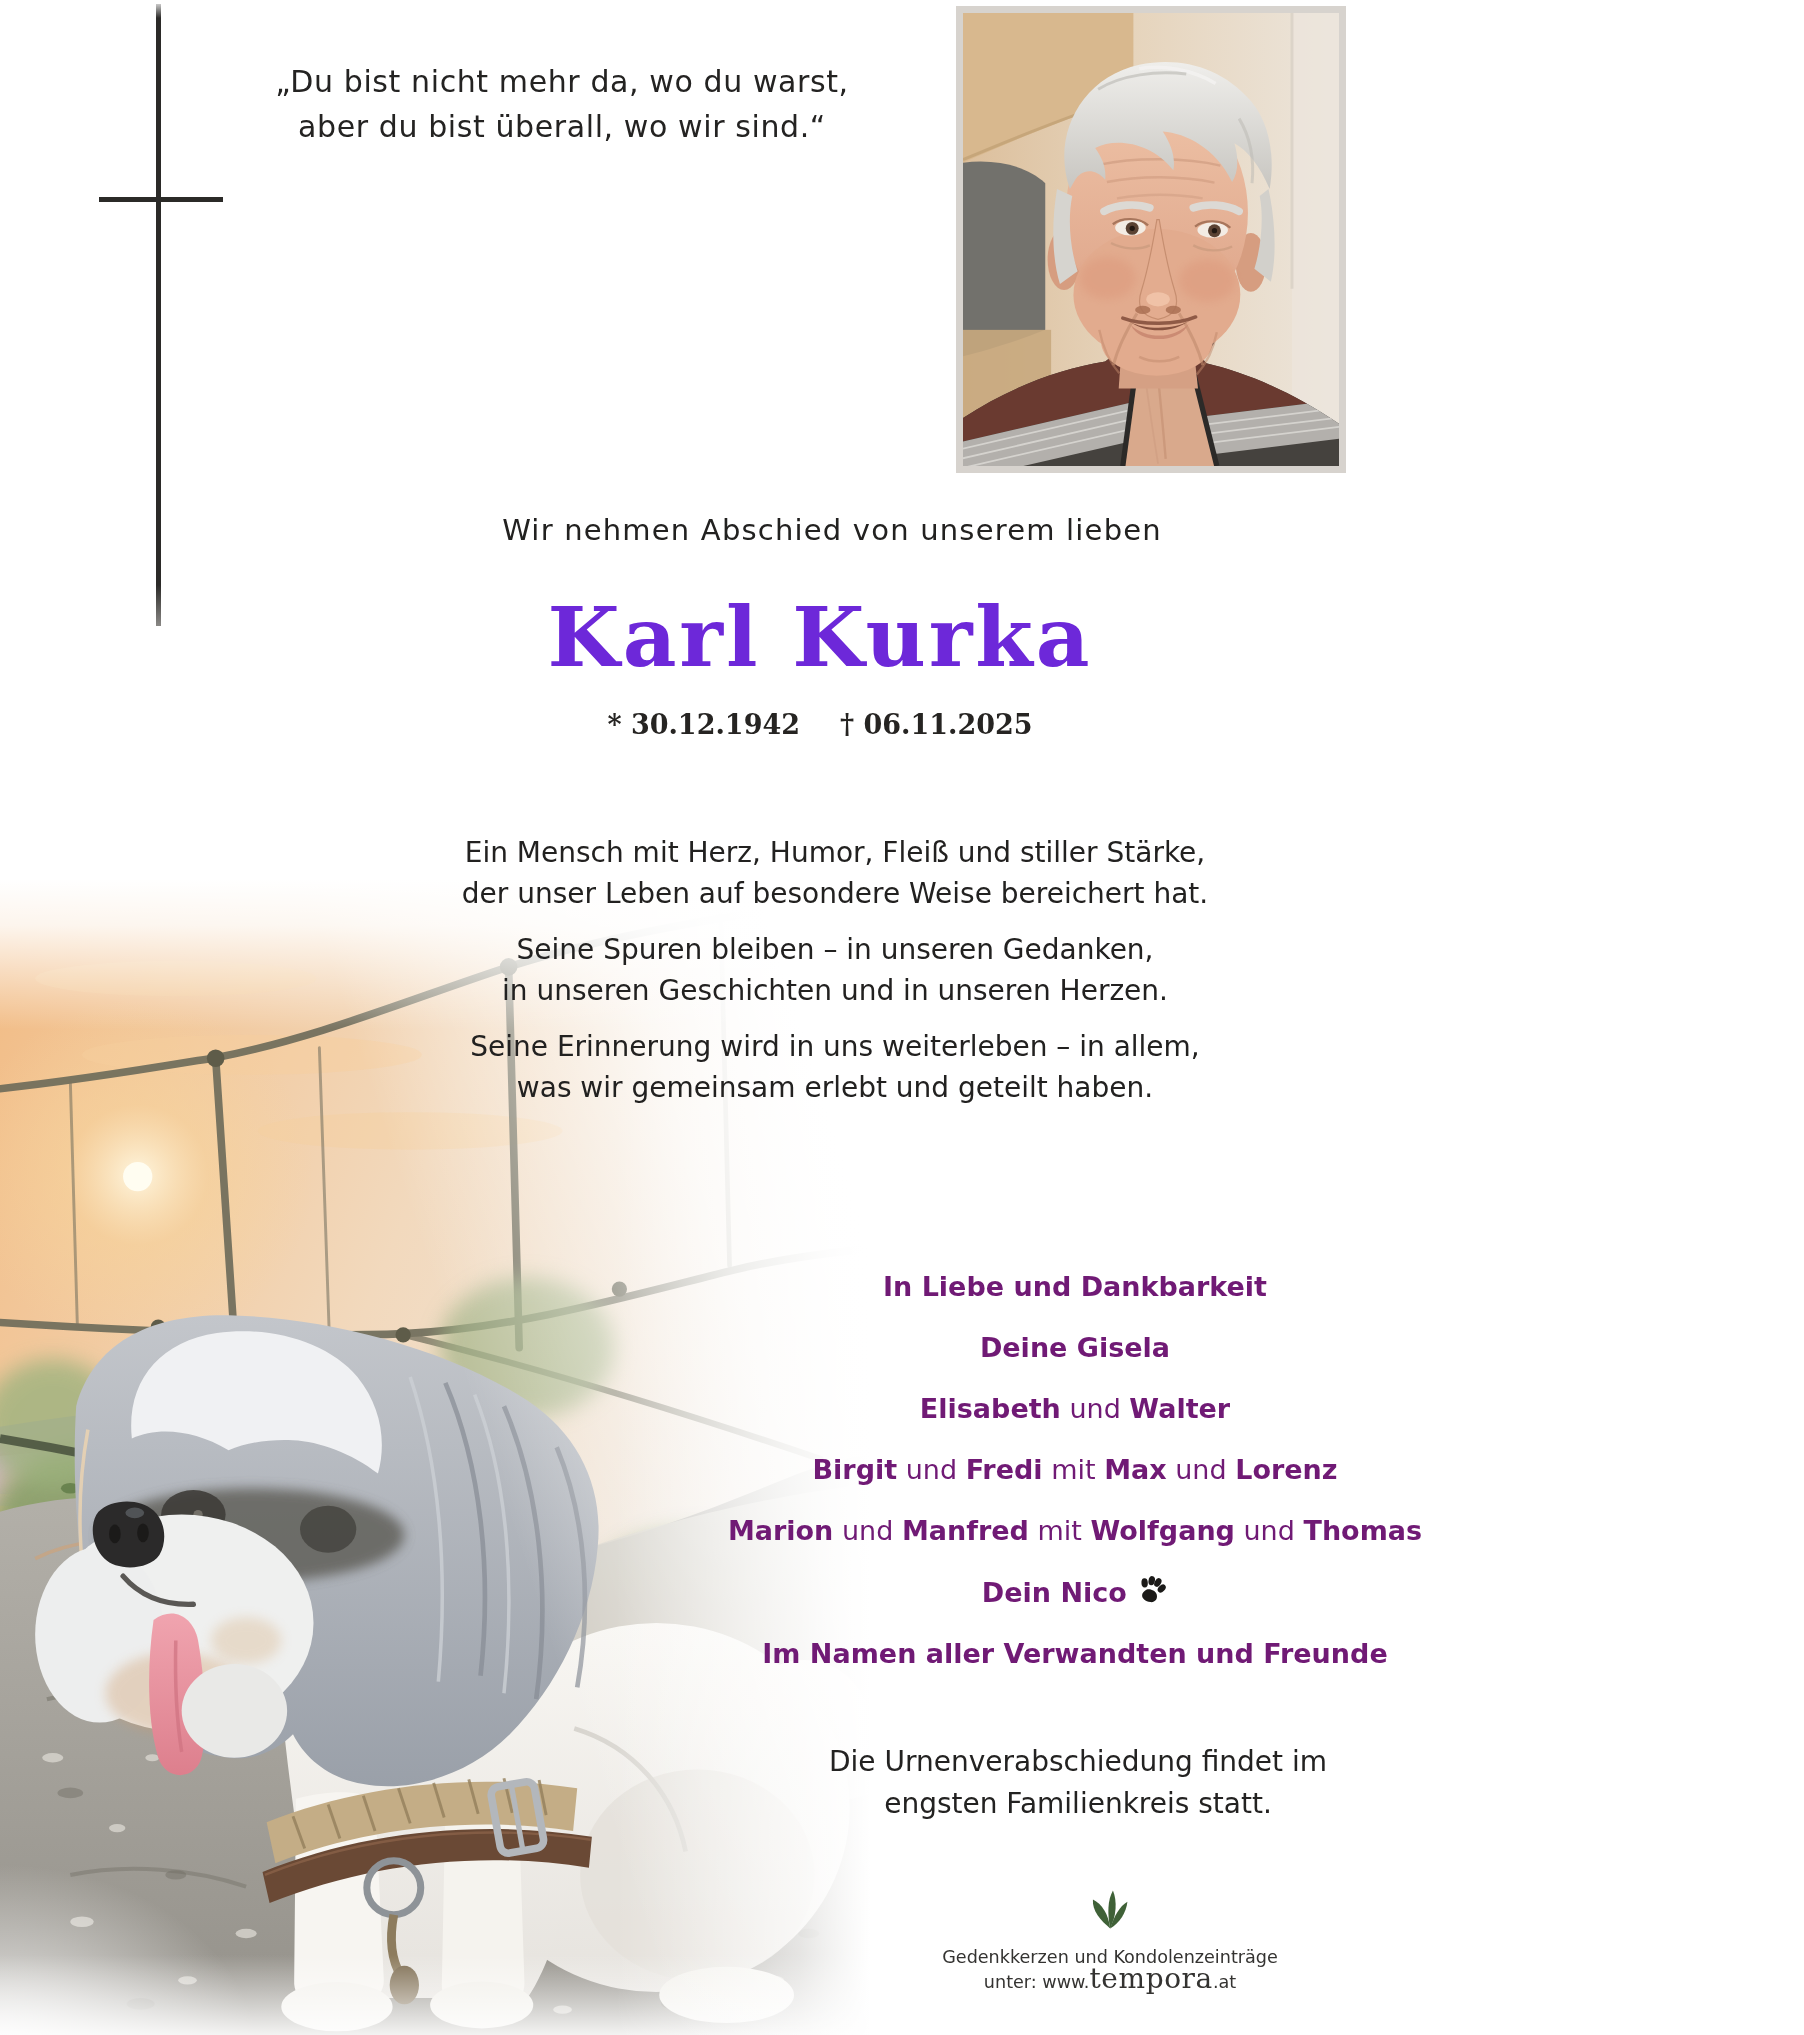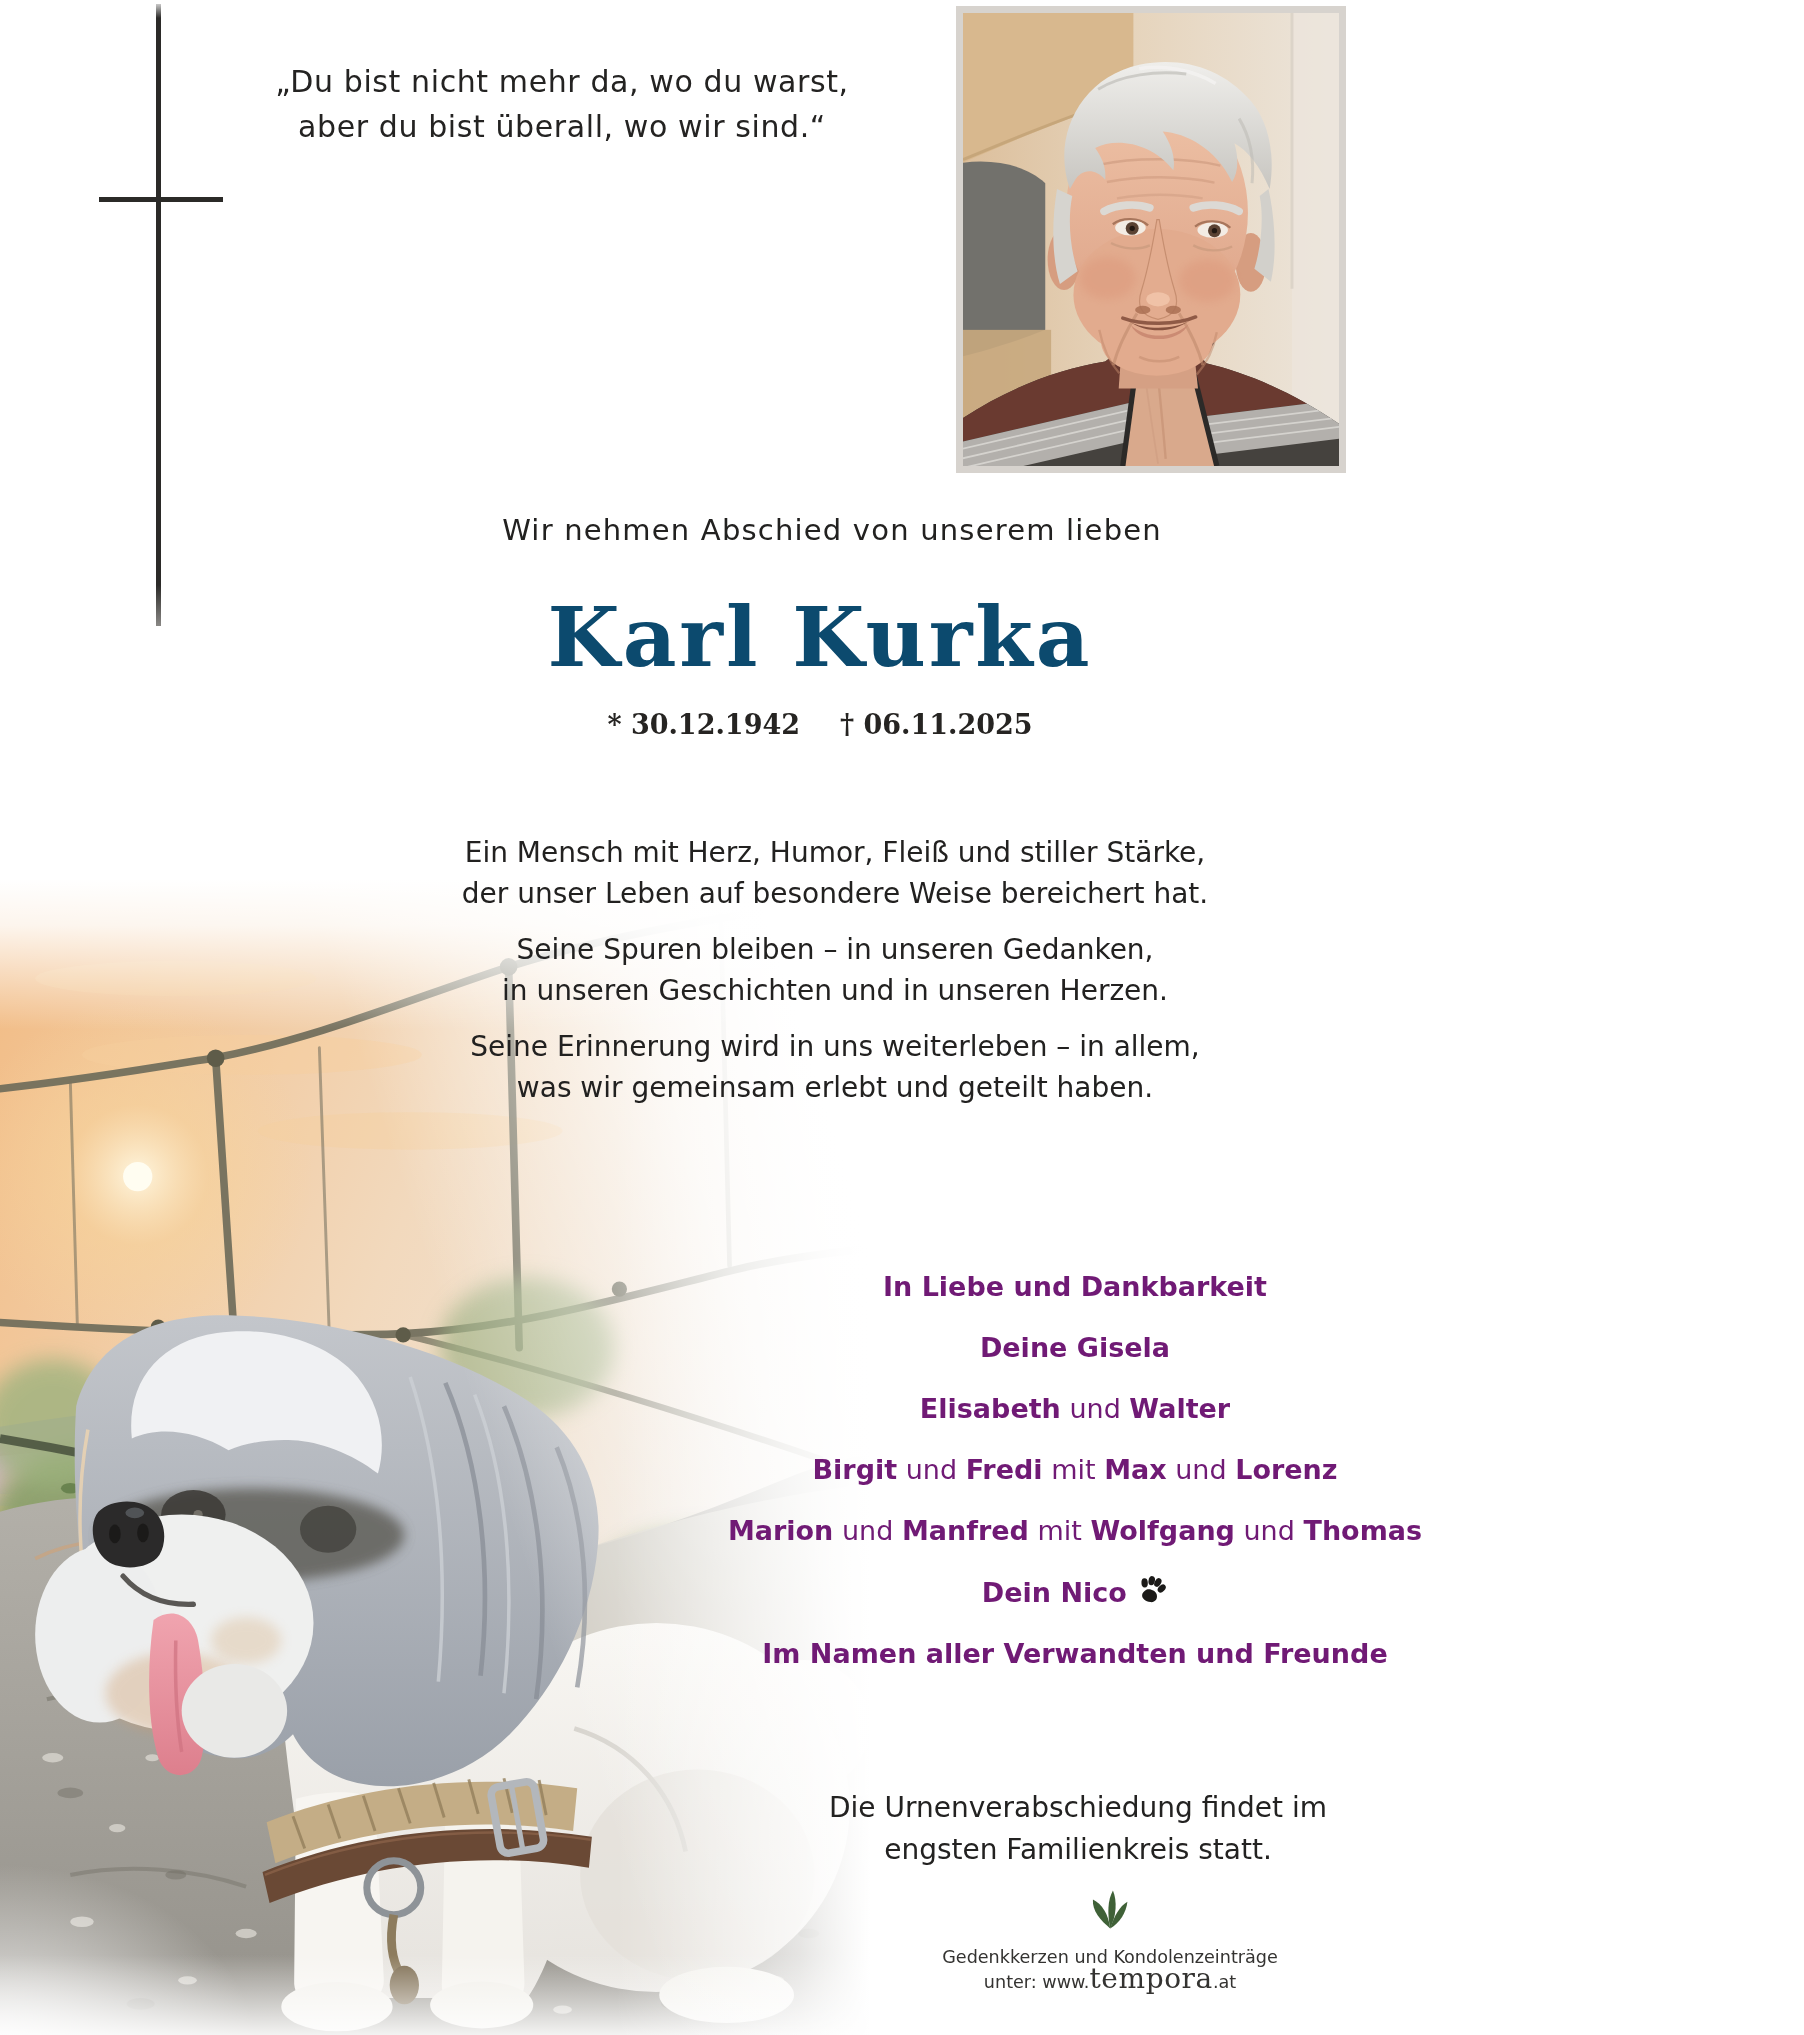--- a/index.html
+++ b/index.html
@@ -13,36 +13,36 @@
     position:absolute;left:156px;top:3.5px;width:5.3px;height:622px;
     background:linear-gradient(to bottom,rgba(43,42,40,.25) 0,#2b2a28 14px,#2b2a28 calc(100% - 41px),rgba(125,123,120,.9) 100%);
   }
   .cross-h{position:absolute;left:99px;top:197px;width:124px;height:5.3px;background:#2b2a28;}
   
   .centered{position:absolute;transform:translateX(-50%);text-align:center;white-space:nowrap;z-index:2;}
   .quote{left:562px;top:59px;font-size:30px;line-height:45px;letter-spacing:0.6px;color:#242322;}
   .intro{left:832px;top:512px;font-size:29px;line-height:37px;letter-spacing:1.2px;color:#222120;}
   .name{
     left:820px;top:590px;margin:0;font-family:"DejaVu Serif","Liberation Serif",serif;
-    font-weight:700;font-size:83px;line-height:94px;letter-spacing:2.9px;color:#0c4a6e;
+    font-weight:700;font-size:83px;line-height:94px;letter-spacing:2.9px;color:#6d28d9;
   }
   .dates{
     left:820px;top:710px;font-family:"DejaVu Serif","Liberation Serif",serif;
     font-weight:700;font-size:27px;line-height:30px;color:#262422;display:flex;gap:40px;transform:translateX(-50%);
     position:absolute;z-index:2;
   }
   .paragraphs{left:835px;top:801px;font-size:28px;line-height:41px;color:#222120;margin-top:31px;}
   .paragraph{margin-bottom:15px;}
   .mourners{left:1075px;top:1270px;font-size:27px;line-height:33px;color:#701a75;}
   .mourner-line{margin-bottom:28px;}
   .mourner-line .seg{font-weight:400;}
   .mourner-line .seg.bold{font-weight:700;}
   .gap-before{margin-top:19px;}
   .paw-icon{width:32px;height:29px;margin-left:9.4px;vertical-align:-2.3px;transform:rotate(22deg);display:inline-block;}
-  .closing{left:1078px;top:1741px;font-size:28px;line-height:42px;color:#232221;margin-top:46px;}
+  .closing{left:1078px;top:1741px;font-size:28px;line-height:42px;color:#232221;}
   
   .footer{left:1110px;top:1887px;font-size:17.6px;line-height:22px;color:#343331;}
   .leaf-icon{width:50px;height:45px;display:inline-block;}
   .footer-line1{margin-top:9.4px;}
   .footer-line2 .brand{
     font-family:"DejaVu Serif","Liberation Serif",serif;font-size:28px;letter-spacing:0.6px;
   }
   
   .portrait{
     position:absolute;left:956px;top:5.9px;width:390px;height:467px;margin:0;

